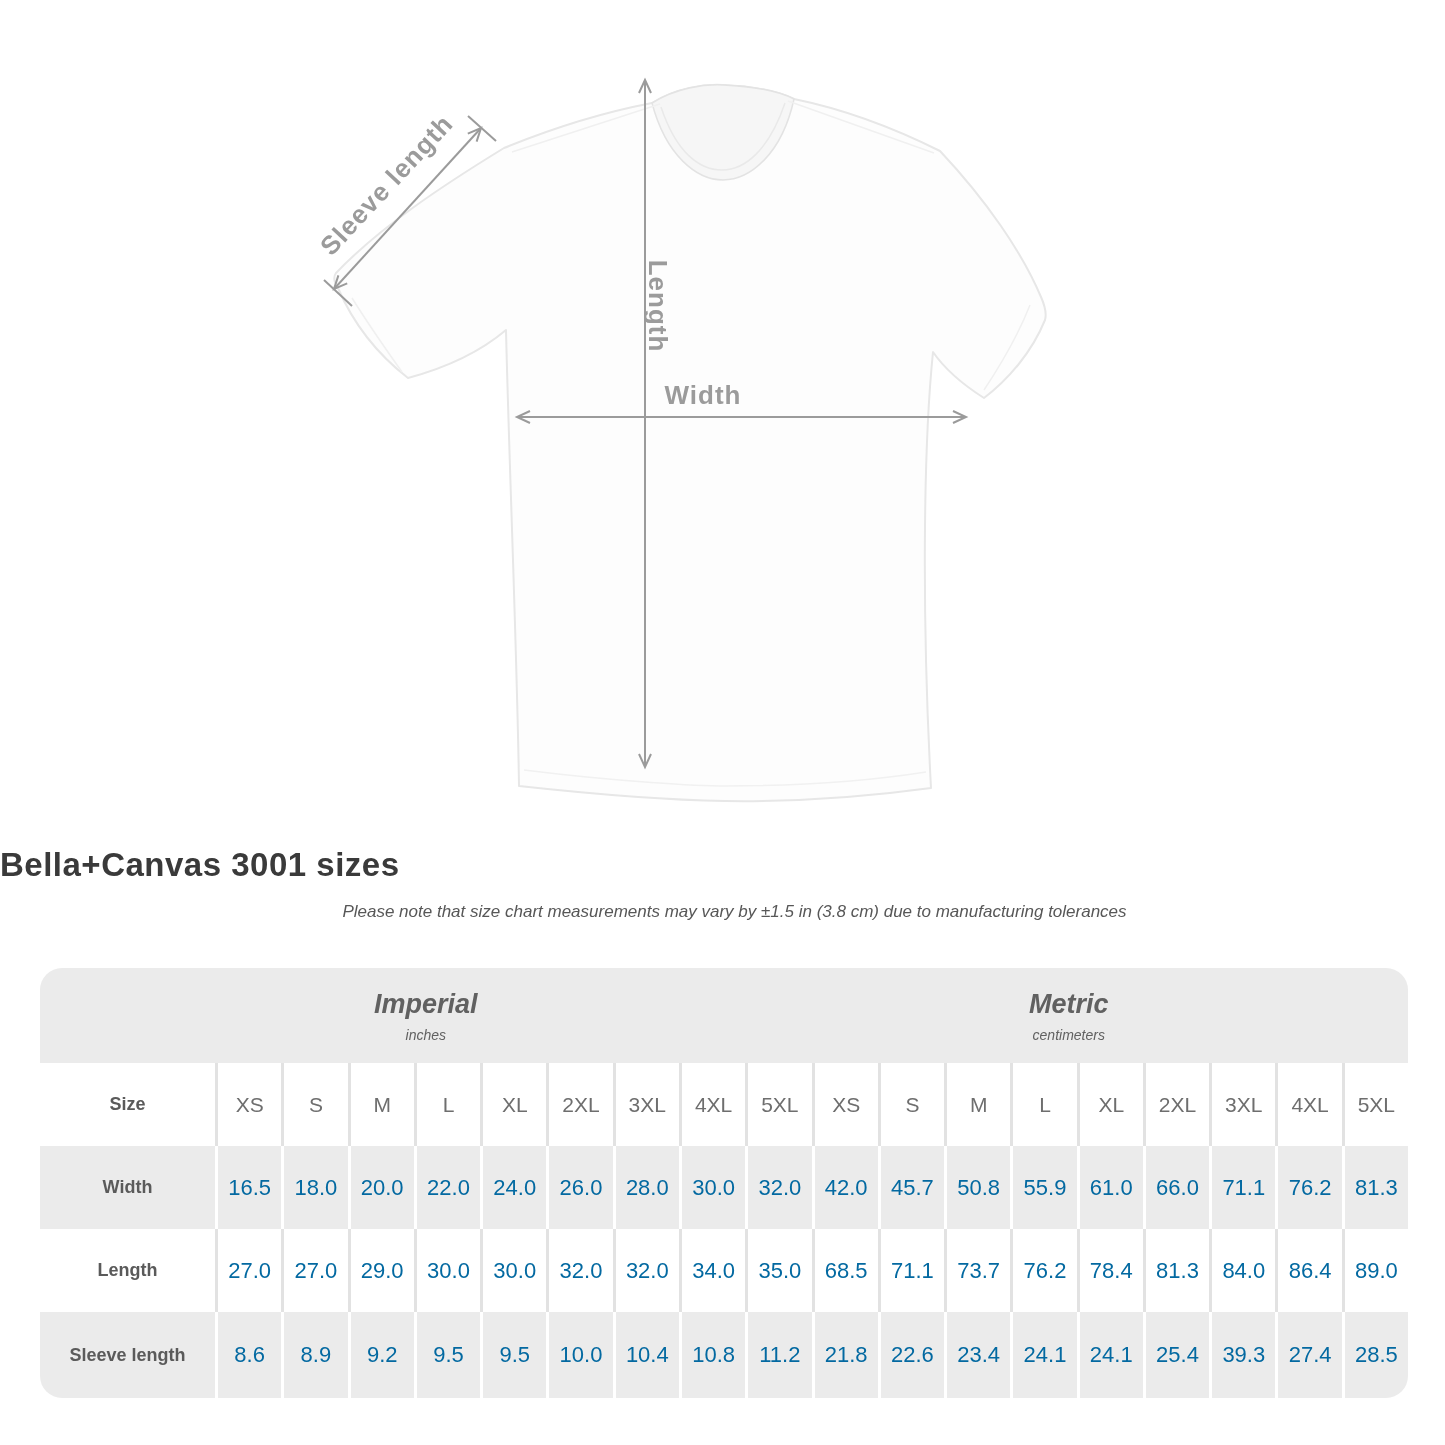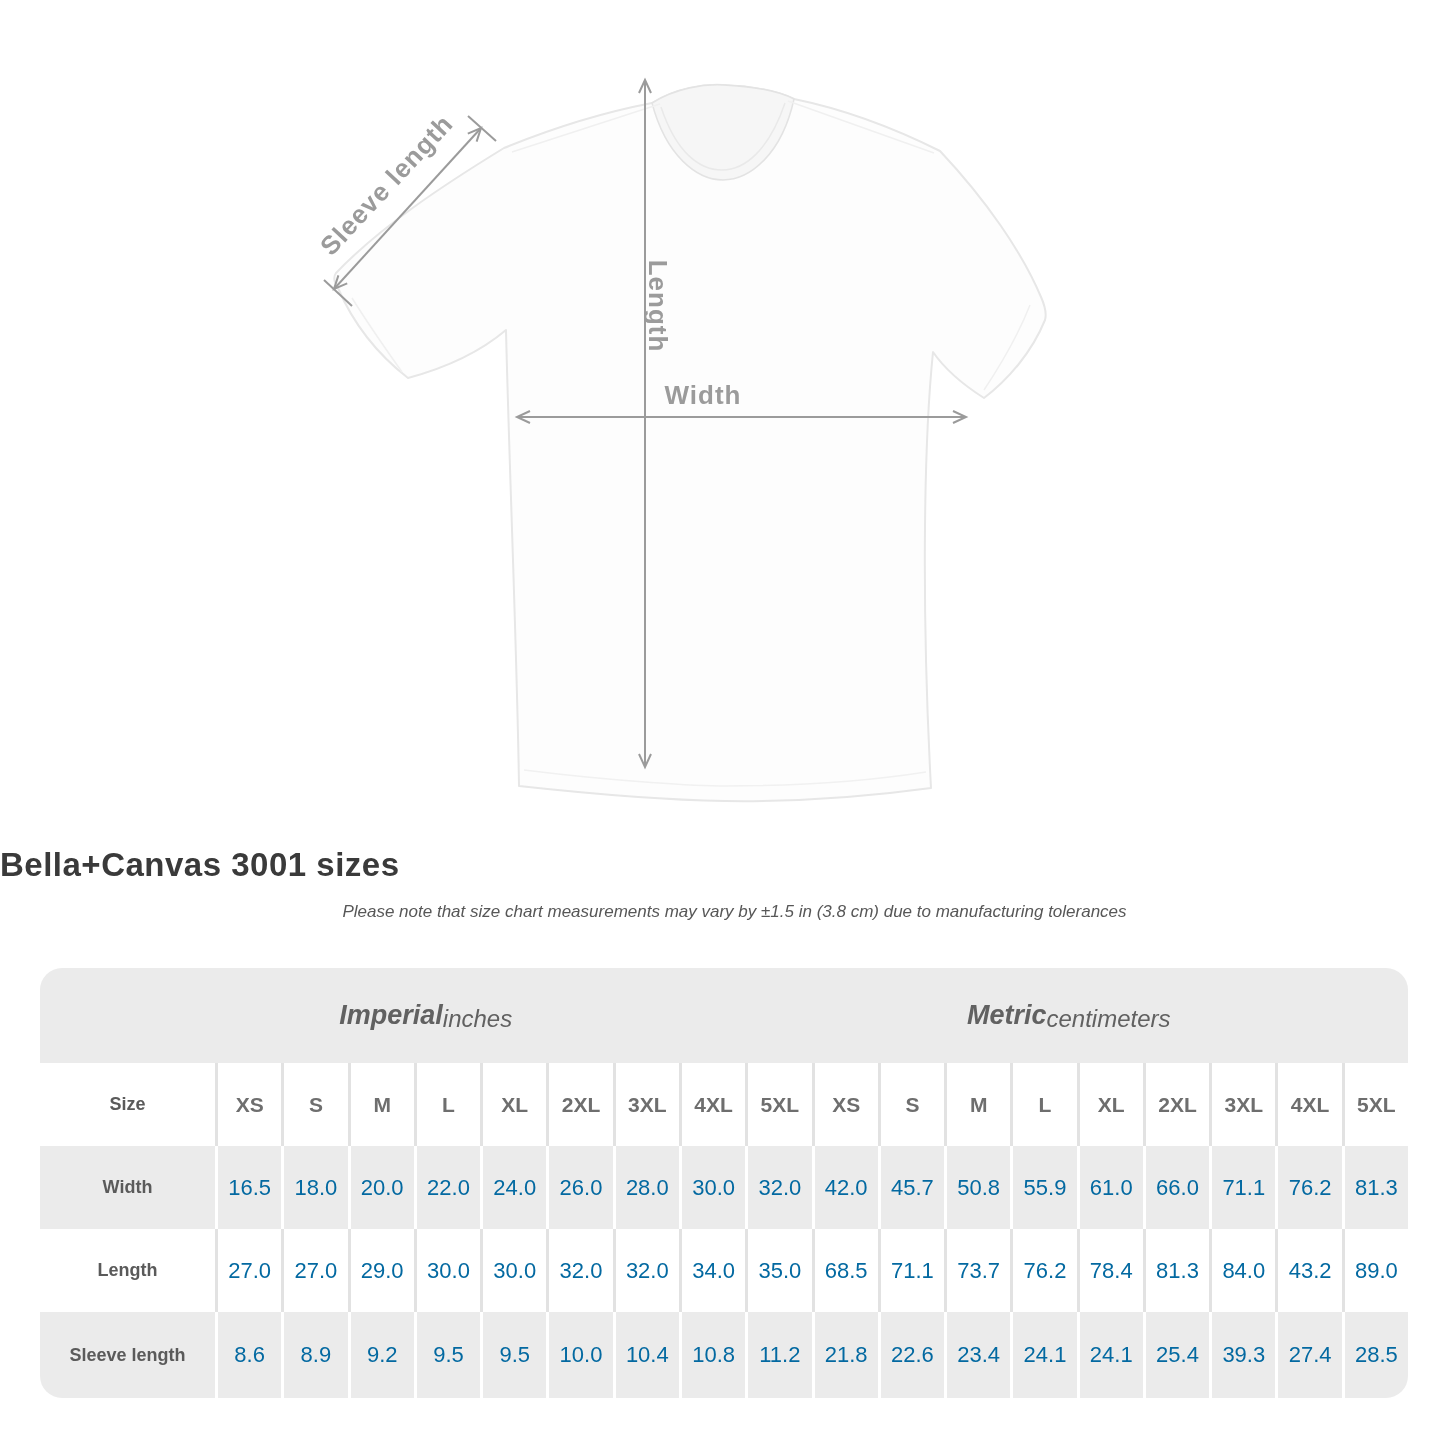--- a/index.html
+++ b/index.html
@@ -19,35 +19,35 @@
     font-size:17px;font-style:italic;color:#575757;
   }
 
   .size-table{
     position:absolute;left:40px;top:968px;width:1368px;height:430px;
     display:grid;grid-template-columns:175px repeat(18,1fr);
     grid-template-rows:95px 83px 83px 83px 1fr;
     border-radius:22px;overflow:hidden;background:#ffffff;
   }
   .band{
-    background:#ebebeb;display:flex;flex-direction:row;align-items:center;justify-content:center;
+    background:#ebebeb;display:flex;flex-direction:column;align-items:center;justify-content:center;
     color:#616161;grid-row:1;
   }
   .band-imperial{grid-column:1 / span 10}
   .band-metric{grid-column:11 / span 9;padding-right:82px}
   .g-label{font-size:27px;font-weight:bold;font-style:italic}
-  .g-unit{font-size:24px;font-style:italic;margin-top:7px}
+  .g-unit{font-size:14px;font-style:italic;margin-top:7px}
 
   .c{display:flex;align-items:center;justify-content:center}
   .w{background:#ffffff}
   .g{background:#ebebeb}
   .d.w{border-left:3px solid #e2e2e2}
   .d.g{border-left:3px solid #ffffff}
   .rl{font-weight:bold;color:#5a5a5a;font-size:18px}
-  .sh{font-weight:bold;color:#6e6e6e;font-size:21px}
+  .sh{font-weight:normal;color:#6e6e6e;font-size:21px}
   .val{color:#0369a1;font-size:22px}
 
   .ann-label{font-weight:bold;fill:#9b9b9b;font-size:26px;letter-spacing:1px}
 </style>
 </head>
 <body>
 
 <div class="canvas">
 
   <svg class="diagram" width="1445" height="835" viewBox="0 0 1445 835">
@@ -171,21 +171,21 @@
     <div class="c d w val">32.0</div>
     <div class="c d w val">34.0</div>
     <div class="c d w val">35.0</div>
     <div class="c d w val">68.5</div>
     <div class="c d w val">71.1</div>
     <div class="c d w val">73.7</div>
     <div class="c d w val">76.2</div>
     <div class="c d w val">78.4</div>
     <div class="c d w val">81.3</div>
     <div class="c d w val">84.0</div>
-    <div class="c d w val">43.2</div>
+    <div class="c d w val">86.4</div>
     <div class="c d w val">89.0</div>
 
     <div class="c g rl">Sleeve length</div>
     <div class="c d g val">8.6</div>
     <div class="c d g val">8.9</div>
     <div class="c d g val">9.2</div>
     <div class="c d g val">9.5</div>
     <div class="c d g val">9.5</div>
     <div class="c d g val">10.0</div>
     <div class="c d g val">10.4</div>

